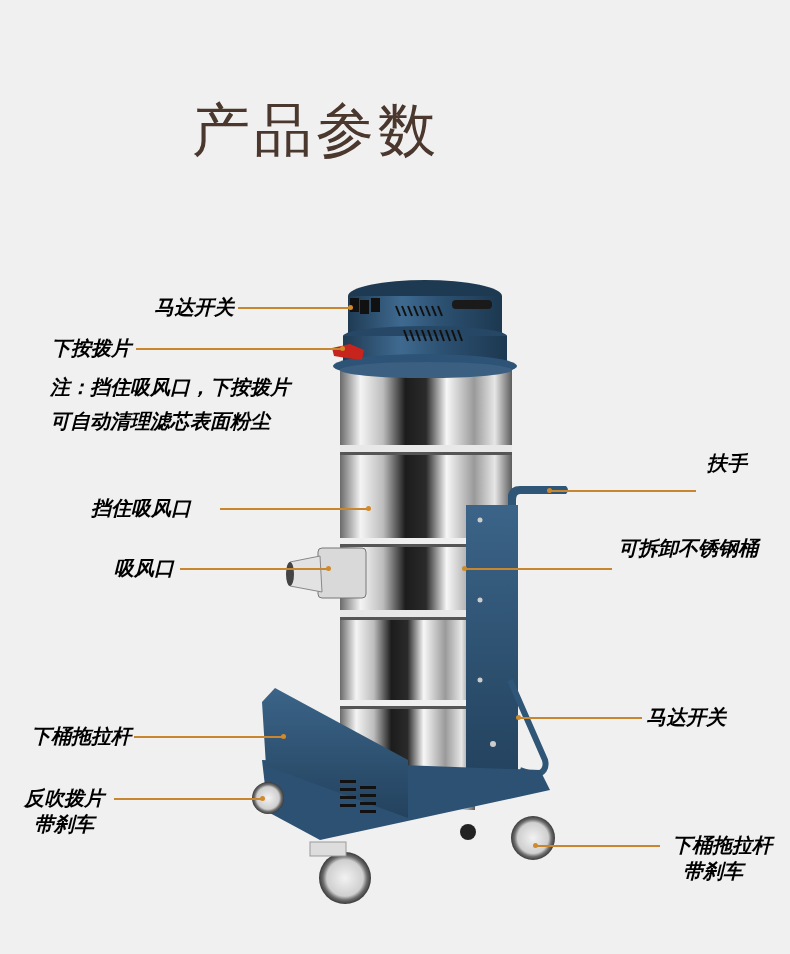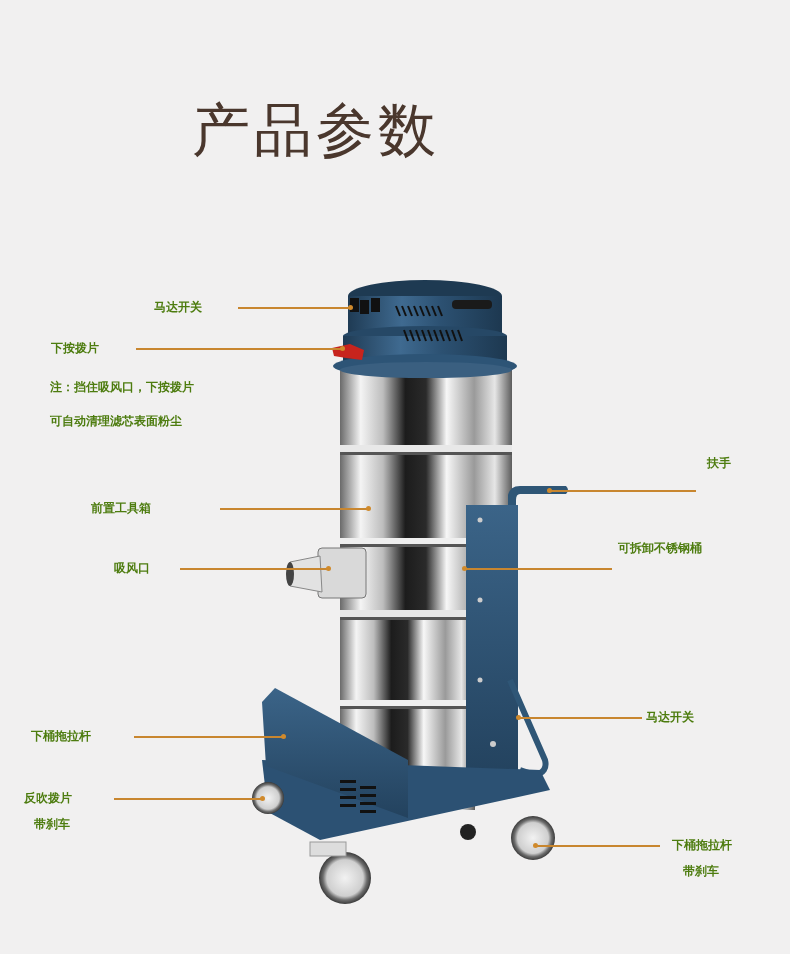--- a/index.html
+++ b/index.html
@@ -1,18 +1,18 @@
 <!DOCTYPE html>
 <html><head>
 <meta charset="utf-8">
 <style>
   html,body{margin:0;padding:0;}
   body{width:790px;height:954px;background:#f1f0f0;position:relative;overflow:hidden;font-family:"DejaVu Sans","Liberation Sans",sans-serif;}
   .title{position:absolute;left:0;width:632px;top:92px;text-align:center;font-size:58px;color:#4a372d;letter-spacing:4px;font-weight:normal;}
-  .label{position:absolute;color:#4d7c0f;font-size:12px;font-weight:bold;white-space:nowrap;line-height:24px;}
+  .label{position:absolute;color:#000000;font-size:20px;font-weight:bold;white-space:nowrap;line-height:24px;font-style:italic;}
   .line{position:absolute;height:1.5px;background:#c8862f;}
   .dot{position:absolute;width:5px;height:5px;border-radius:50%;background:#d08a2c;}
   .machine{position:absolute;left:0;top:0;width:790px;height:954px;}
 </style>
 </head>
 <body>
 
 <div class="title">产品参数</div>
 
 <svg class="machine" viewBox="0 0 790 954">
@@ -141,21 +141,21 @@
 <div class="dot" style="left:462px;top:566px;"></div>
 <div class="line" style="left:518px;top:717px;width:124px;"></div>
 <div class="dot" style="left:516px;top:715px;"></div>
 <div class="line" style="left:536px;top:845px;width:124px;"></div>
 <div class="dot" style="left:533px;top:843px;"></div>
 
 <div class="label" style="left:154px;top:295px;">马达开关</div>
 <div class="label" style="left:51px;top:336px;">下按拨片</div>
 <div class="label" style="left:50px;top:375px;">注：挡住吸风口，下按拨片</div>
 <div class="label" style="left:50px;top:409px;">可自动清理滤芯表面粉尘</div>
-<div class="label" style="left:91px;top:496px;">前置工具箱</div>
+<div class="label" style="left:91px;top:496px;">挡住吸风口</div>
 <div class="label" style="left:114px;top:556px;">吸风口</div>
 <div class="label" style="left:31px;top:724px;">下桶拖拉杆</div>
 <div class="label" style="left:24px;top:786px;">反吹拨片</div>
 <div class="label" style="left:34px;top:812px;">带刹车</div>
 <div class="label" style="left:707px;top:451px;">扶手</div>
 <div class="label" style="left:618px;top:536px;">可拆卸不锈钢桶</div>
 <div class="label" style="left:646px;top:705px;">马达开关</div>
 <div class="label" style="left:672px;top:833px;">下桶拖拉杆</div>
 <div class="label" style="left:683px;top:859px;">带刹车</div>
 

